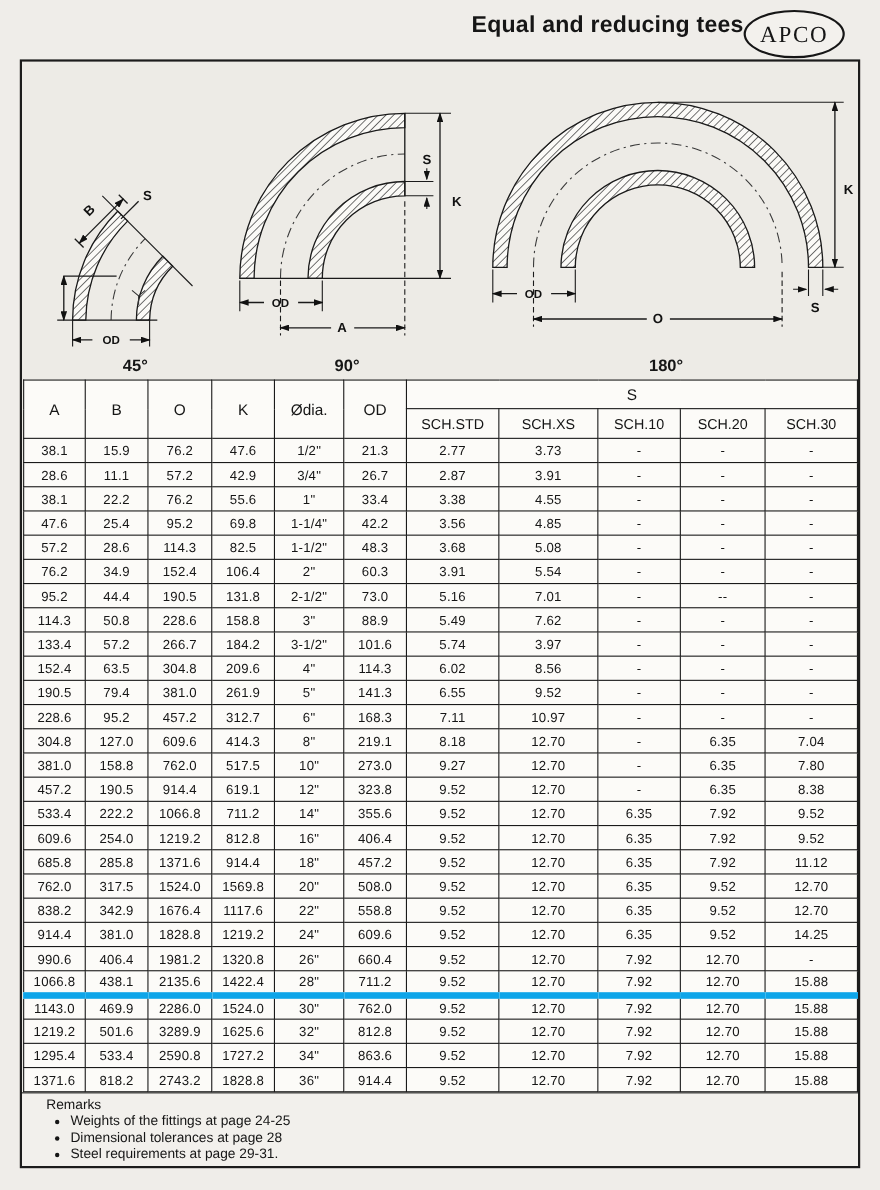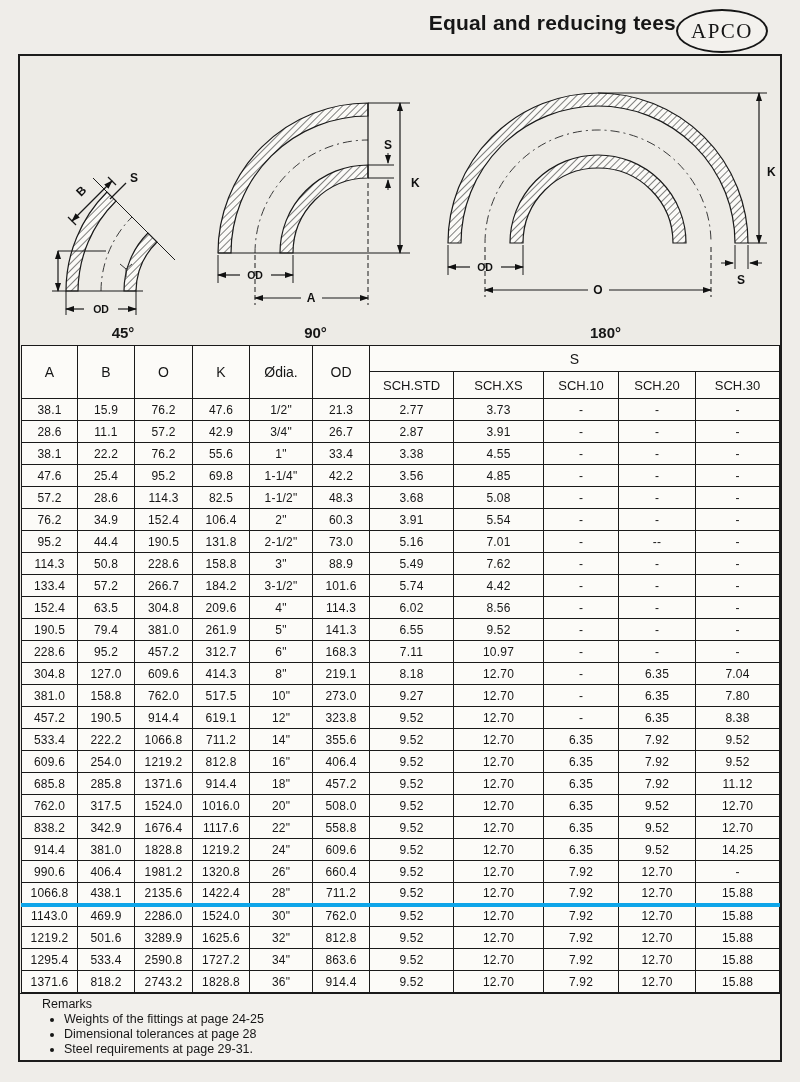--- a/index.html
+++ b/index.html
@@ -66,21 +66,21 @@
     text-align: center;
     vertical-align: middle;
     padding: 0;
     overflow: hidden;
     white-space: nowrap;
   }
   .dim-table thead tr.grp-row th { height: 26px; font-size: 14px; font-weight: normal; }
   .dim-table thead tr.sub-row th { height: 27px; font-size: 13px; font-weight: normal; }
   .dim-table thead th.dim-col { font-size: 14.5px; font-weight: normal; }
   .dim-table tbody td { height: 22px; font-size: 12px; letter-spacing: .2px; }
-  .dim-table tbody tr:nth-child(24) td { border-top: 4px solid #0ea5e9; }
+  .dim-table tbody tr:nth-child(24) td { border-top: 6px solid #0ea5e9; }
   .remarks {
     flex: 1;
     border-top: 1px solid #1a1a1a;
     background: #f2f0ec;
     padding: 3px 10px 2px 22px;
     font-size: 12.5px;
   }
   .remarks-title { margin-bottom: 1px; }
   .remarks ul { list-style: disc; padding-left: 22px; }
   .remarks li { margin-bottom: 1px; }
@@ -372,21 +372,21 @@
           <td>-</td>
         </tr>
         <tr>
           <td>133.4</td>
           <td>57.2</td>
           <td>266.7</td>
           <td>184.2</td>
           <td>3-1/2"</td>
           <td>101.6</td>
           <td>5.74</td>
-          <td>4.42</td>
+          <td>3.97</td>
           <td>-</td>
           <td>-</td>
           <td>-</td>
         </tr>
         <tr>
           <td>152.4</td>
           <td>63.5</td>
           <td>304.8</td>
           <td>209.6</td>
           <td>4"</td>
@@ -498,21 +498,21 @@
           <td>9.52</td>
           <td>12.70</td>
           <td>6.35</td>
           <td>7.92</td>
           <td>11.12</td>
         </tr>
         <tr>
           <td>762.0</td>
           <td>317.5</td>
           <td>1524.0</td>
-          <td>1016.0</td>
+          <td>1569.8</td>
           <td>20"</td>
           <td>508.0</td>
           <td>9.52</td>
           <td>12.70</td>
           <td>6.35</td>
           <td>9.52</td>
           <td>12.70</td>
         </tr>
         <tr>
           <td>838.2</td>

